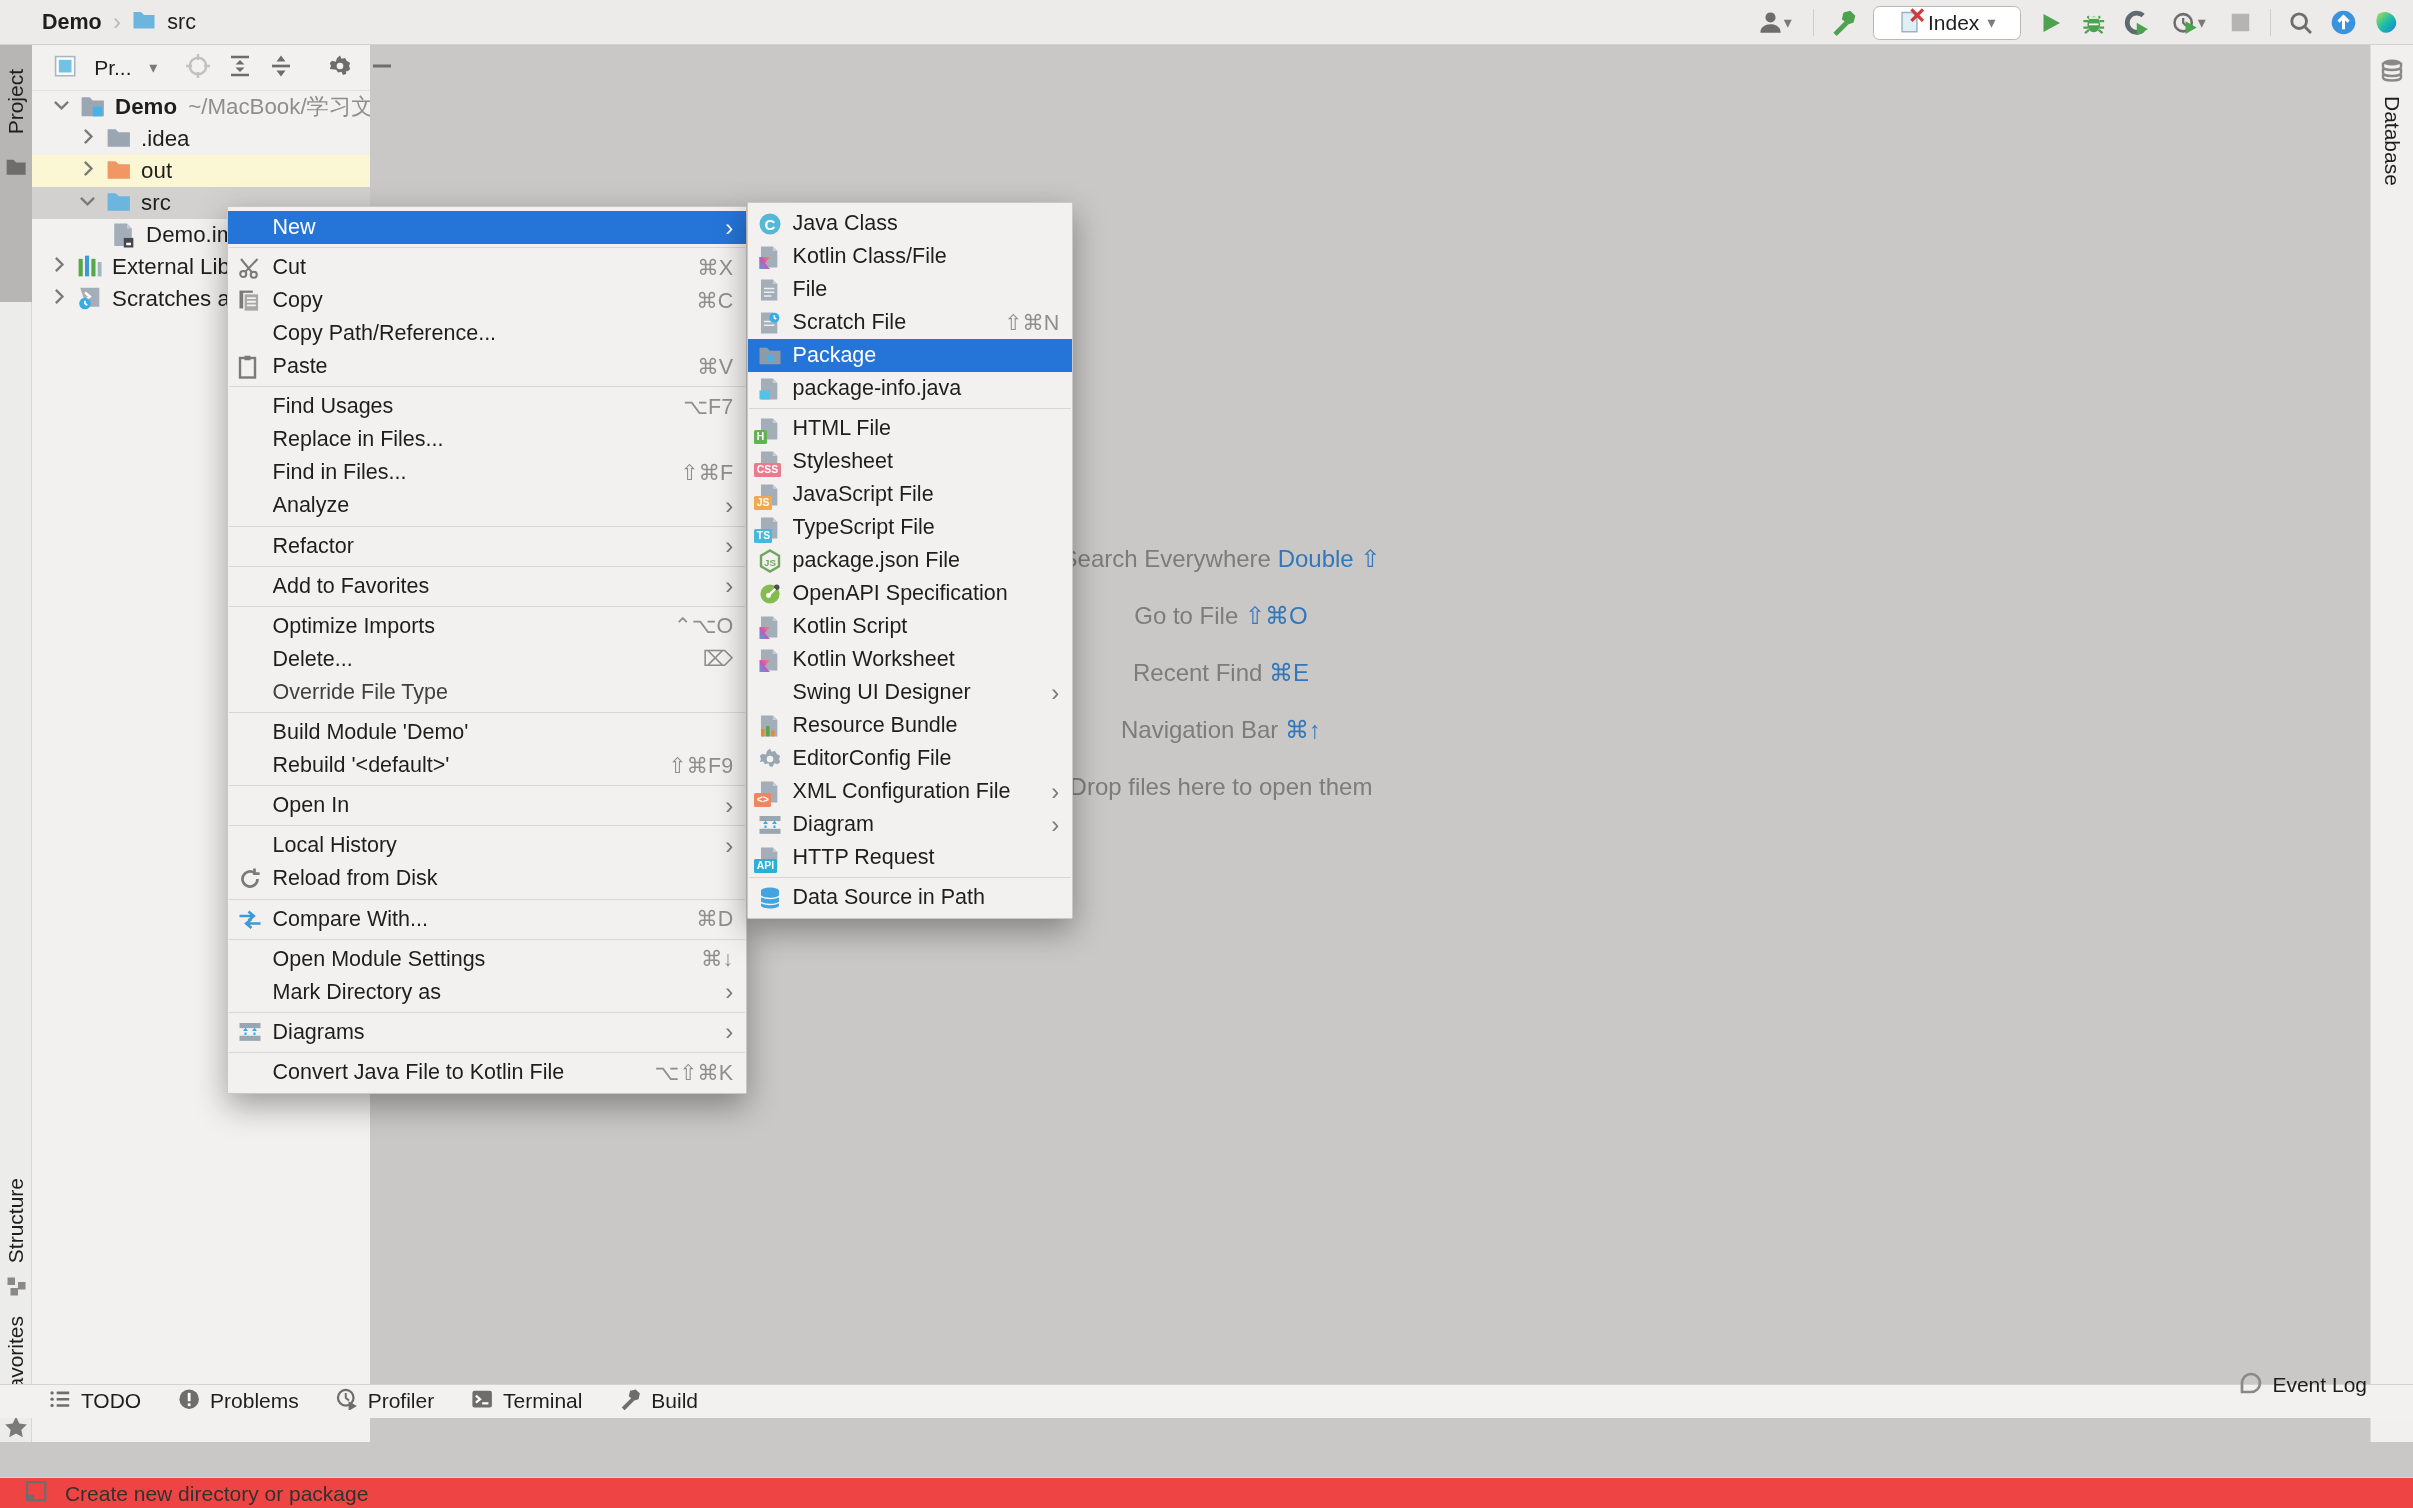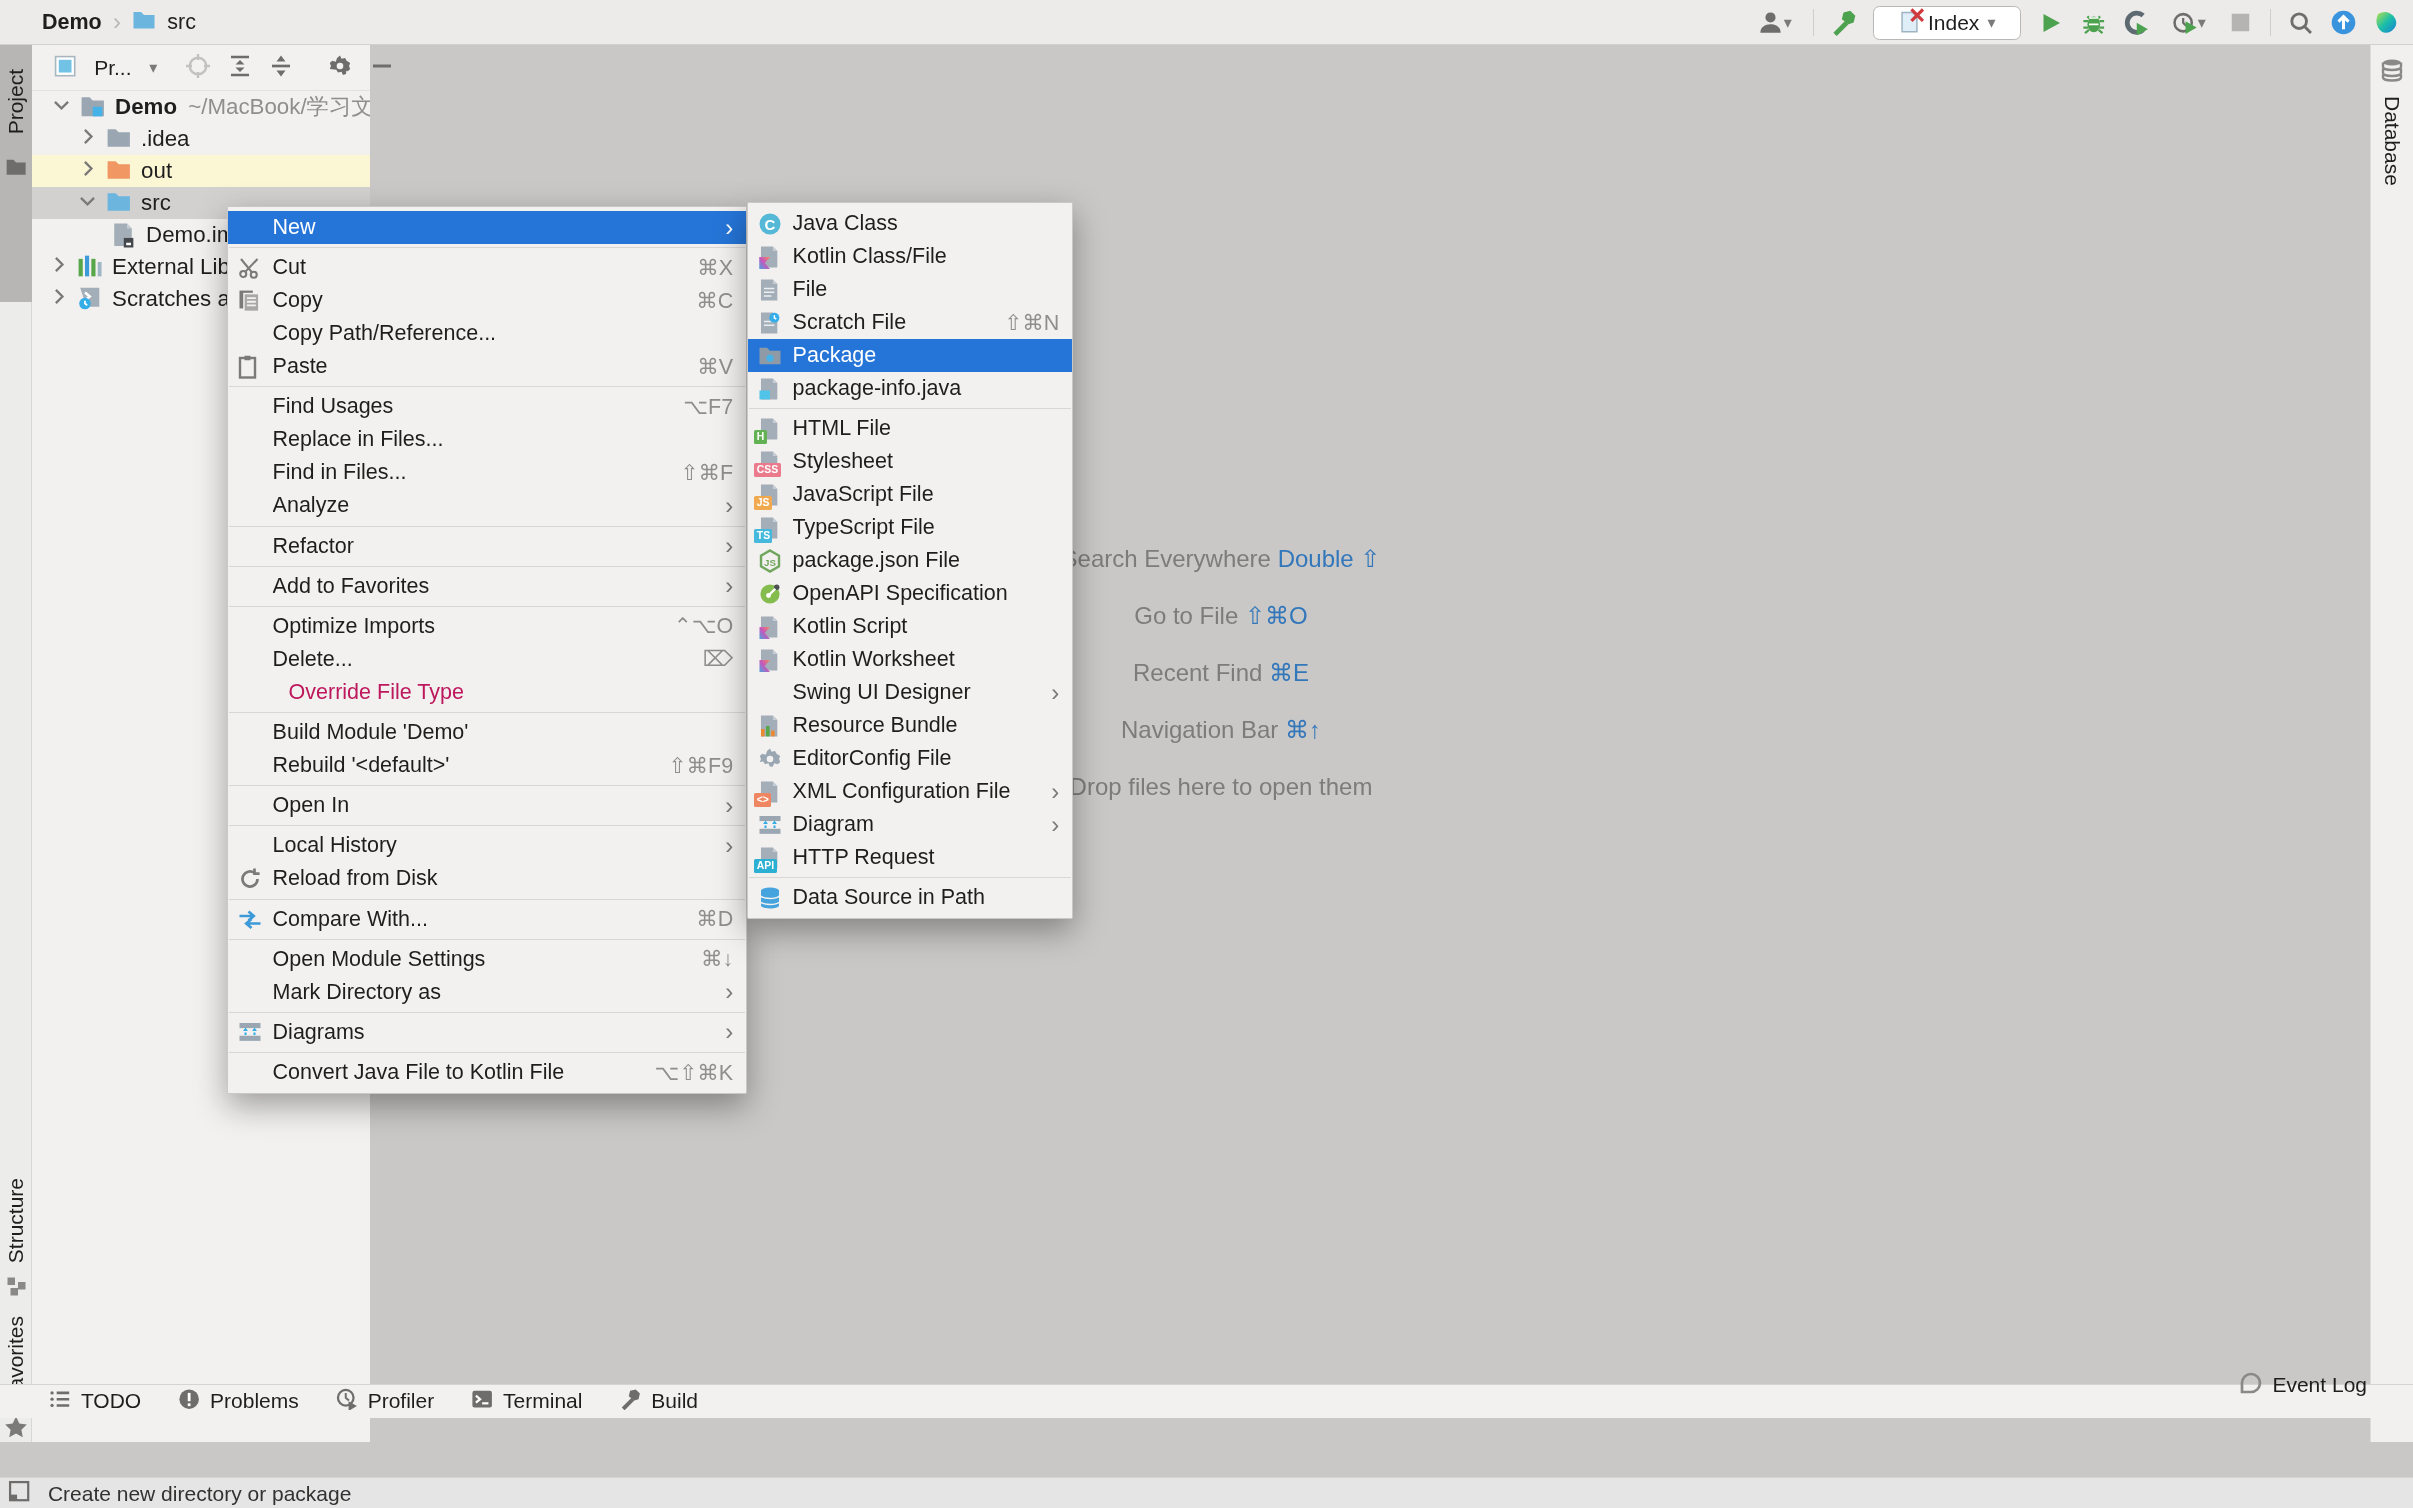--- a/index.html
+++ b/index.html
@@ -53,32 +53,32 @@
           box-shadow:0 11.2px 32px rgba(0,0,0,.35); padding:4px 0; z-index:10; }
   .ctx { left:227px; top:206px; width:520px; }
   .sub { left:747px; top:202px; width:326px; z-index:11; }
   .mi { height:33px; display:flex; align-items:center; padding:0 12.8px 0 9.6px; font-size:21.5px; color:#1e1e1e; white-space:nowrap; }
   .mi .mic { width:27px; height:25.5px; margin-right:8px; position:relative; flex:0 0 auto; display:flex; align-items:center; }
   .mi .mil { flex:1 1 auto; overflow:hidden; }
   .mi .mis { color:#8f8e8d; margin-left:24px; }
   .mi .mia { color:#7b7a79; font-size:24px; margin-left:16px; }
   .mi.sel { background:#2575d8; color:#ffffff; }
   .mi.sel .mis, .mi.sel .mia { color:#ffffff; }
-  .mi.dis { color:#be185d;gap:16px; }
+  .mi.dis { color:#404040; }
   .msep { height:0.8px; background:#d8d7d5; margin:3.2px 0.8px; }
   .badge { position:absolute; left:-3.2px; bottom:-2.4px; font-weight:bold; font-size:10.4px; line-height:13.6px;
            color:#fff; padding:0 2.4px; border-radius:1.6px; font-family:"Liberation Sans",sans-serif; }
 
   
   .btoolbar { position:absolute; left:0; top:1384px; width:2413px; height:34px; background:#f2f1f0;
               border-top:0.8px solid #d5d4d2; display:flex; align-items:center; gap:37px; padding-left:49px; font-size:21px; color:#1e1e1e; }
   .btn-tw { display:flex; align-items:center; gap:9.6px; }
   .eventlog { position:absolute; right:46px; top:1368px; height:34px; display:flex; align-items:center; gap:9.6px; font-size:21px; color:#1e1e1e; }
-  .statusbar { position:absolute; left:0; top:1477px; width:2413px; height:32px; background:#e5e5e5;
-               border-top:0.8px solid #d5d4d2; display:flex; align-items:center; gap:17.6px; padding-left:8px; font-size:21px; color:#333231; }
+  .statusbar { position:absolute; left:0; top:1477px; width:2413px; height:32px; background:#ef4444;
+               border-top:0.8px solid #d5d4d2; display:flex; align-items:center; gap:17.6px; padding-left:25px; font-size:21px; color:#333231; }
 </style>
 </head>
 <body>
 
 <div class="titlebar">
   <div class="crumbs">
     <span style="font-weight:bold">Demo</span>
     <span class="crumb-sep">›</span>
     <span><svg width="24" height="21" viewBox="0 0 16 14">
           <path d="M1 2h5l2 2h7v9H1z" fill="#6cb5de"></path>

